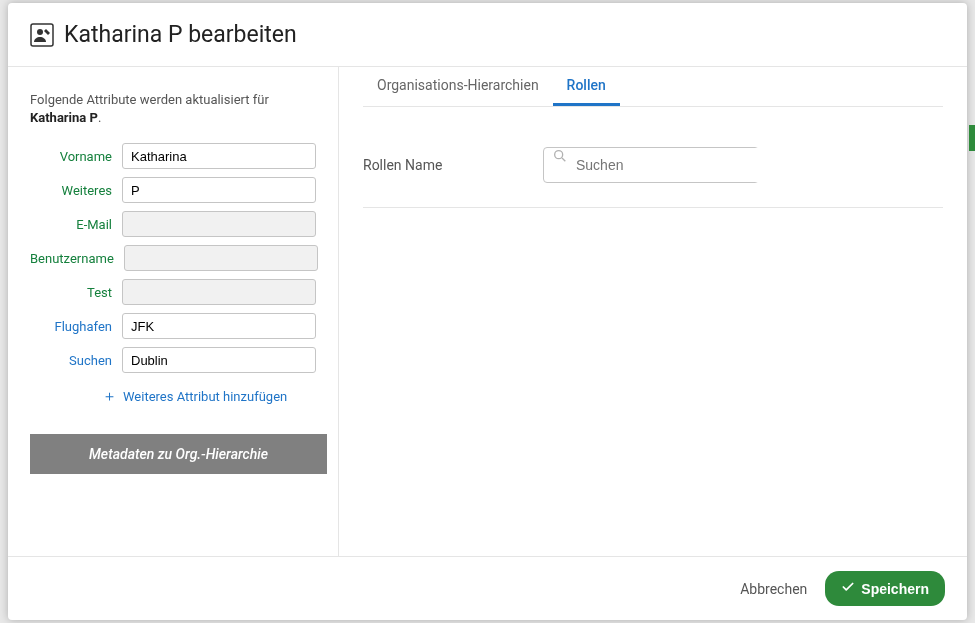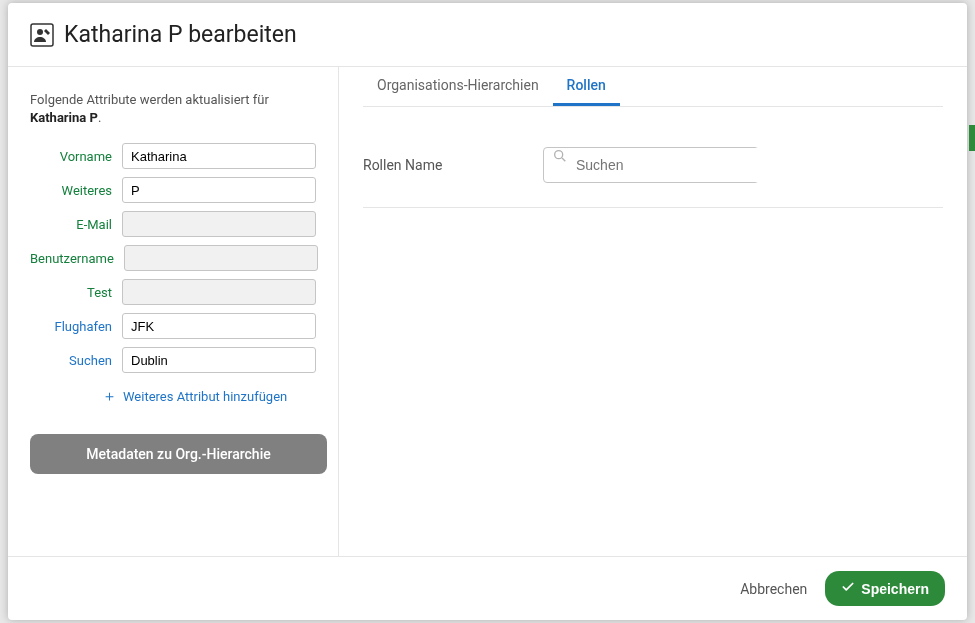--- a/index.html
+++ b/index.html
@@ -31,21 +31,21 @@
     flex: 1; height: 26px; border: 1px solid #c5c5c5; border-radius: 3px; padding: 0 8px; font-size: 13px;
     background: #fff;
   }
   .form-row input.disabled { background: #f1f1f1; color: #999; }
   .add-attr {
     margin-top: 14px; margin-left: 72px; display: flex; align-items: center; gap: 6px; color: #1f74c7; font-size: 13px; cursor: pointer;
   }
   .add-attr .plus { font-size: 15px; font-weight: 400; }
   .meta-btn {
     margin-top: 28px; width: 297px; height: 40px; background: #808080; color: #fff; font-size: 14px; font-weight: 500;
-    display: flex; align-items: center; justify-content: center; border-radius: 8px; cursor: pointer;
+    display: flex; align-items: center; justify-content: center; border-radius: 0; cursor: pointer; font-style: italic;
   }
   .meta-links { margin-top: 16px; margin-left: 72px; display: flex; flex-direction: column; gap: 14px; }
   .meta-links span { color: #1f74c7; font-size: 13px; cursor: pointer; }
   .right-pane { flex: 1; padding: 0 24px; }
   .tabs {
     display: flex; border-bottom: 1px solid #e5e5e5; height: 40px; align-items: stretch;
   }
   .tab {
     padding: 0 14px; display: flex; align-items: center; font-size: 14px; color: #666; cursor: pointer; border-bottom: 3px solid transparent; text-align: right;
   }

